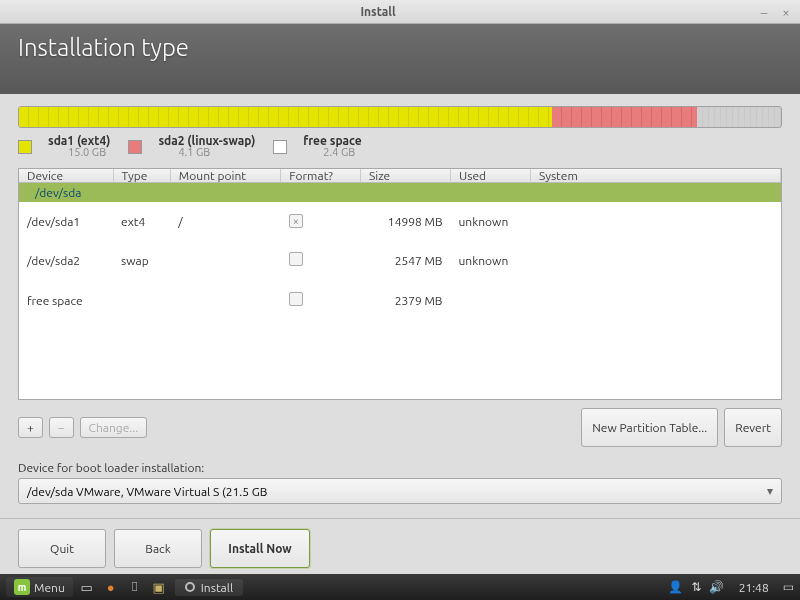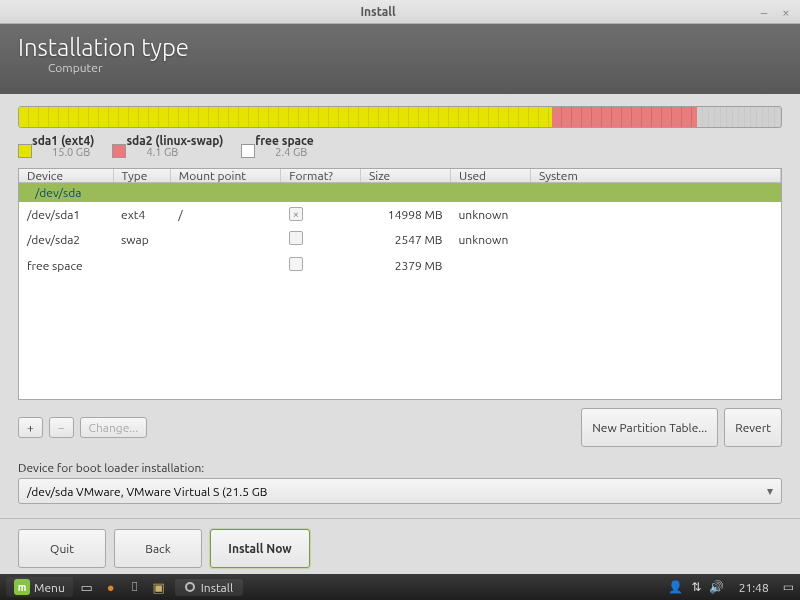--- a/index.html
+++ b/index.html
@@ -14,30 +14,30 @@
 .header-strip .sub { color: #d0d0d0; font-size: 12px; margin-left: 30px; }
 
 .content { padding: 12px 18px 8px; }
 
 .usage-bar { height: 22px; display: flex; border: 1px solid #a0a0a0; border-radius: 3px; overflow: hidden; background: repeating-linear-gradient(90deg,#d0d0d0 0,#d0d0d0 5px,#c8c8c8 5px,#c8c8c8 6px); }
 .seg { height: 100%; }
 .seg.yellow { background: repeating-linear-gradient(90deg,#e4e400 0,#e4e400 9px,#d0d000 9px,#d0d000 10px); }
 .seg.pink { background: repeating-linear-gradient(90deg,#e87b7b 0,#e87b7b 9px,#d56a6a 9px,#d56a6a 10px); }
 
 .legend { display: flex; gap: 18px; margin: 6px 0 10px; }
-.legend-item { display: flex; align-items: flex-end; gap: 0; }
+.legend-item { display: flex; align-items: center; gap: 16px; }
 .swatch { width:14px;height:14px; border:1px solid #999; margin-top:1px;}
 .swatch.yellow{background:#e4e400;} .swatch.pink{background:#e87b7b;} .swatch.empty{background:#fff;}
 .legend-item .lbl { font-size: 12px; font-weight: bold; color:#333;}
 .legend-item .sz { font-size: 11px; color:#888; margin-left:20px; margin-top:-1px;}
 
 .table-wrap { border:1px solid #a8a8a8; background:#fff; height: 232px; overflow:auto; }
 .table-wrap table { width:100%; border-collapse:collapse; font-size:12px; }
 .table-wrap th { text-align:left; padding:0 8px; background:linear-gradient(#f4f4f4,#e4e4e4); border-bottom:1px solid #bbb; border-right:1px solid #ccc; font-weight:normal; color:#444;margin-left:24px;}
-.table-wrap td { padding:5px 8px; color:#333;}
+.table-wrap td { padding:12px 8px; color:#333;}
 .header-row td { background:#9bbb59; color:#0c4a6e; font-weight:normal; padding:3px 16px;}
 .chk { width:14px;height:14px;border:1px solid #aaa;background:#f4f4f4;display:inline-block;border-radius:2px; text-align:center; line-height:12px; color:#888;font-size:11px;}
 
 .toolbar-row { display:flex; margin-top:8px; gap:6px; align-items:center;}
 .btn { background:linear-gradient(#f6f6f6,#e6e6e6); border:1px solid #a8a8a8; border-radius:3px; padding:12px 10px; font-size:12px; color:#333; cursor:pointer;}
 .btn.disabled{color:#aaa;cursor:default;}
 .btn.small{padding:3px 8px;}
 .btn.primary{border-color:#7a9a3f;box-shadow:0 0 0 1px rgba(140,180,70,.3);font-weight:bold;}
 .spacer{flex:1;}
 
@@ -65,21 +65,20 @@
 <body>
 
 <div class="titlebar">
   <span class="title">Install</span>
   <span class="win-btn">–</span>
   <span class="win-btn">×</span>
 </div>
 
 <div class="header-strip">
   <h1>Installation type</h1>
-  <div class="sub">Computer</div>
 </div>
 
 <div class="content">
 
   <div class="usage-bar">
     <div class="seg yellow" style="width:70%"></div>
     <div class="seg pink" style="width:19%"></div>
     <div class="seg" style="width:11%"></div>
   </div>
 

